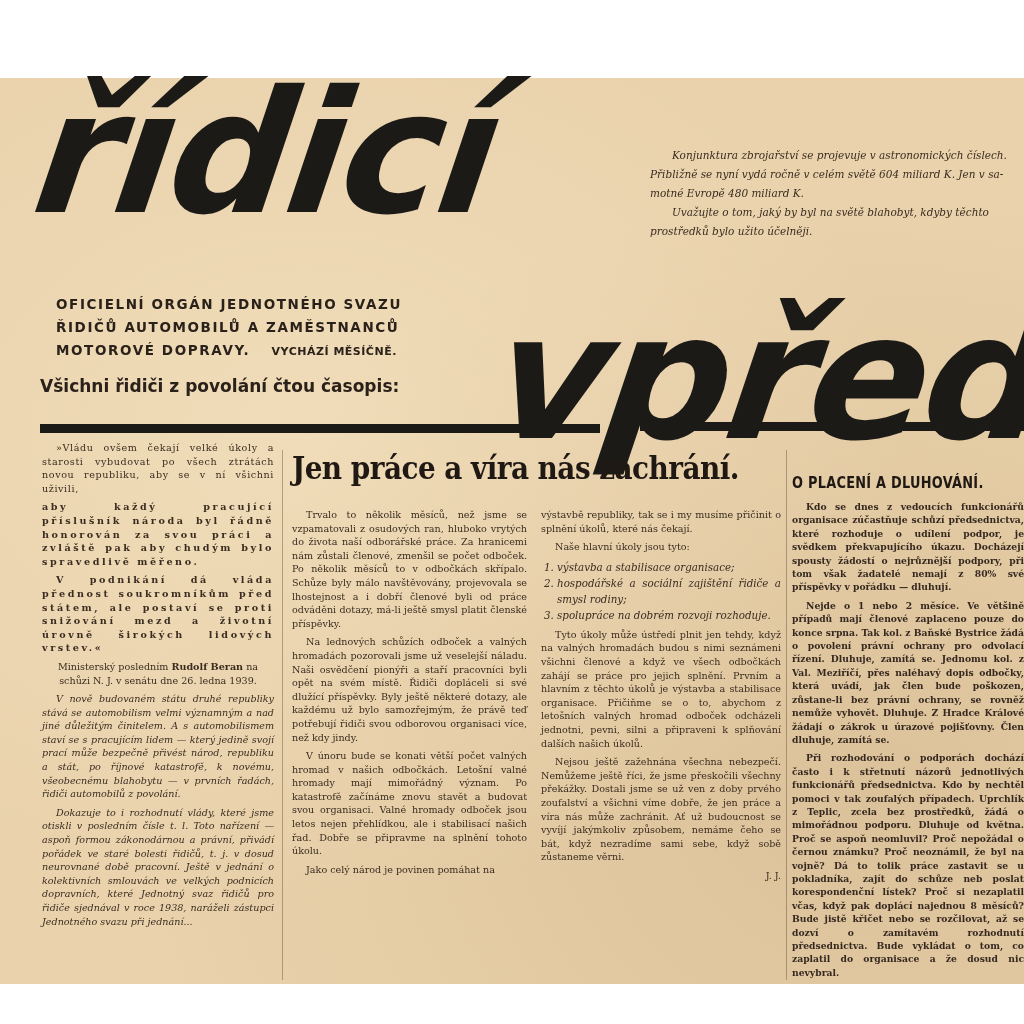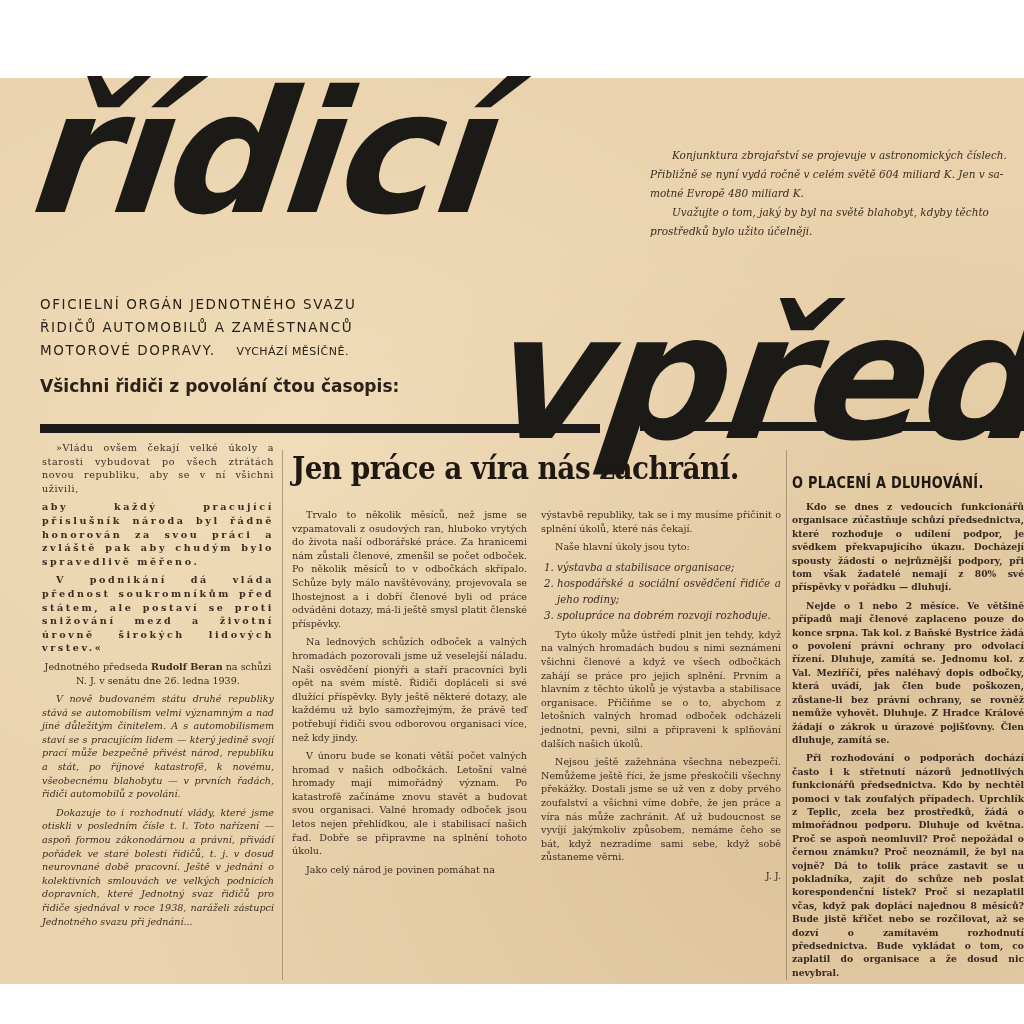--- a/index.html
+++ b/index.html
@@ -18,22 +18,22 @@
     -webkit-background-clip:text; background-clip:text;
   }
   .mast-1 { left:38px; top:-10px; font-size:170px; line-height:170px; }
   .mast-2 { left:498px; top:212px; font-size:175px; line-height:175px; }
   .topnote {
     position:absolute; left:650px; top:68px; width:380px;
     font-family:"DejaVu Serif", serif; font-style:italic; font-size:10.5px; line-height:19px; color:#3a2c20;
   }
   .topnote p { margin:0; text-indent:22px; white-space:nowrap; }
   .organ {
-    position:absolute; left:40px; top:215px; width:430px;
-    font-family:"DejaVu Sans", sans-serif; font-weight:normal; font-size:13.5px; line-height:23px; letter-spacing:1.6px; color:#2a211a;
+    position:absolute; left:56px; top:215px; width:430px;
+    font-family:"DejaVu Sans", sans-serif; font-weight:bold; font-size:13.5px; line-height:23px; letter-spacing:1.6px; color:#2a211a;
   }
   .organ .vychazi { font-size:11px; letter-spacing:0.5px; margin-left:15px; }
   .readers {
     position:absolute; left:40px; top:297px; font-family:"DejaVu Sans", sans-serif; font-weight:bold;
     font-size:18.5px; letter-spacing:0px; color:#2a211a; transform:scaleX(0.92); transform-origin:left;
   }
   .rule-left { position:absolute; left:40px; top:346px; width:560px; height:9px; background:#1c1a16; }
   .rule-right { position:absolute; left:640px; top:344px; width:384px; height:9px; background:#1c1a16; }
 
   .col { position:absolute; font-family:"DejaVu Serif", serif; font-size:9.6px; line-height:13.6px; color:#3a2c20; text-align:justify; }
@@ -88,21 +88,21 @@
 
   <div class="rule-left"></div>
   <div class="rule-right"></div>
 
   <div class="col col-1">
     <div class="quote">
       <p>»Vládu ovšem čekají velké úkoly a starosti vybudovat po všech ztrátách novou republiku, aby se v ní všichni uživili,</p>
       <p class="spaced" style="text-indent:0">aby každý pracující příslušník národa byl řádně honorován za svou práci a zvláště pak aby chudým bylo spravedlivě měřeno.</p>
       <p class="spaced">V podnikání dá vláda přednost soukromníkům před státem, ale postaví se proti snižování mezd a životní úrovně širokých lidových vrstev.«</p>
       <p class="quote-sig">
-        <span>Jednotného předseda</span>
+        <span>Ministerský posledním</span>
         <b>Rudolf Beran</b>
         <span>na schůzi N. J. v senátu dne 26. ledna 1939.</span>
       </p>
     </div>
     <div class="italic">
       <p>V nově budovaném státu druhé republiky stává se automobilism velmi významným a nad jiné důležitým činitelem. A s automobilismem staví se s pracujícím lidem — který jedině svojí prací může bezpečně přivést národ, republiku a stát, po říjnové katastrofě, k novému, všeobecnému blahobytu — v prvních řadách, řidiči automobilů z povolání.</p>
       <p>Dokazuje to i rozhodnutí vlády, které jsme otiskli v posledním čísle t. l. Toto nařízení — aspoň formou zákonodárnou a právní, přivádí pořádek ve staré bolesti řidičů, t. j. v dosud neurovnané době pracovní. Ještě v jednání o kolektivních smlouvách ve velkých podnicích dopravních, které Jednotný svaz řidičů pro řidiče sjednával v roce 1938, naráželi zástupci Jednotného svazu při jednání...</p>
     </div>
   </div>
 
@@ -115,21 +115,21 @@
     <p>Na lednových schůzích odboček a valných hromadách pozorovali jsme už veselejší náladu. Naši osvědčení pionýři a staří pracovníci byli opět na svém místě. Řidiči dopláceli si své dlužící příspěvky. Byly ještě některé dotazy, ale každému už bylo samozřejmým, že právě teď potřebují řidiči svou odborovou organisaci více, než kdy jindy.</p>
     <p>V únoru bude se konati větší počet valných hromad v našich odbočkách. Letošní valné hromady mají mimořádný význam. Po katastrofě začínáme znovu stavět a budovat svou organisaci. Valné hromady odboček jsou letos nejen přehlídkou, ale i stabilisací našich řad. Dobře se připravme na splnění tohoto úkolu.</p>
     <p>Jako celý národ je povinen pomáhat na</p>
   </div>
 
   <div class="col col-3">
     <p style="text-indent:0">výstavbě republiky, tak se i my musíme přičinit o splnění úkolů, které nás čekají.</p>
     <p>Naše hlavní úkoly jsou tyto:</p>
     <ol>
       <li>výstavba a stabilisace organisace;</li>
-      <li>hospodářské a sociální osvědčení řidiče a jeho rodiny;</li>
+      <li>hospodářské a sociální zajištění řidiče a smysl rodiny;</li>
       <li>spolupráce na dobrém rozvoji rozhoduje.</li>
     </ol>
     <p>Tyto úkoly může ústředí plnit jen tehdy, když na valných hromadách budou s nimi seznámeni všichni členové a když ve všech odbočkách zahájí se práce pro jejich splnění. Prvním a hlavním z těchto úkolů je výstavba a stabilisace organisace. Přičiňme se o to, abychom z letošních valných hromad odboček odcházeli jednotni, pevni, silni a připraveni k splňování dalších našich úkolů.</p>
     <p>Nejsou ještě zažehnána všechna nebezpečí. Nemůžeme ještě říci, že jsme přeskočili všechny překážky. Dostali jsme se už ven z doby prvého zoufalství a všichni víme dobře, že jen práce a víra nás může zachránit. Ať už budoucnost se vyvíjí jakýmkoliv způsobem, nemáme čeho se bát, když nezradíme sami sebe, když sobě zůstaneme věrni.</p>
     <p class="sig">J. J.</p>
   </div>
 
   <div class="vsep" style="left:786px; top:372px; height:530px;"></div>
 
   <div class="sub-head">O PLACENÍ A DLUHOVÁNÍ.</div>

